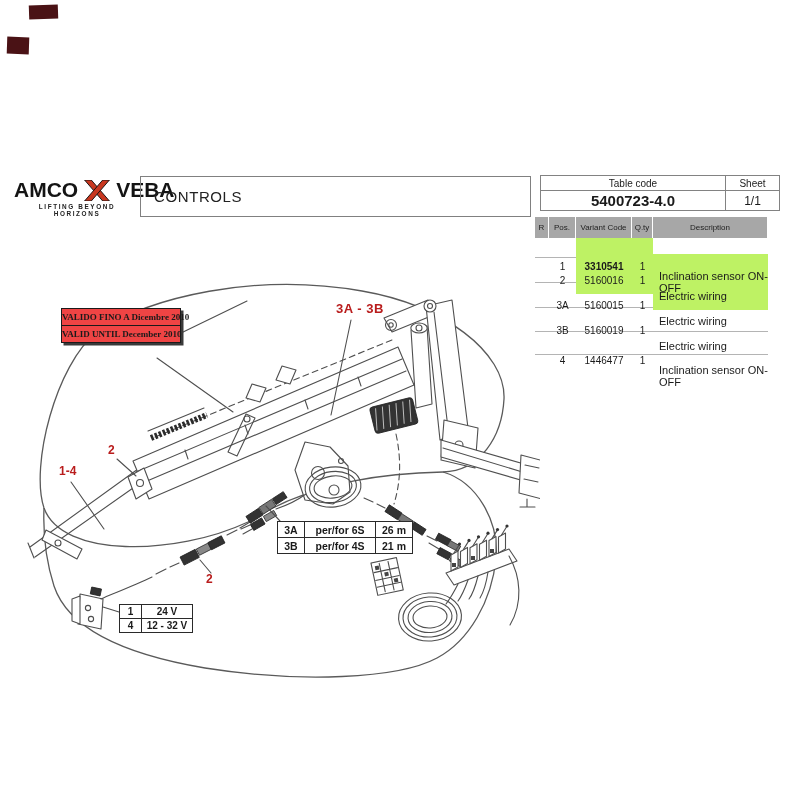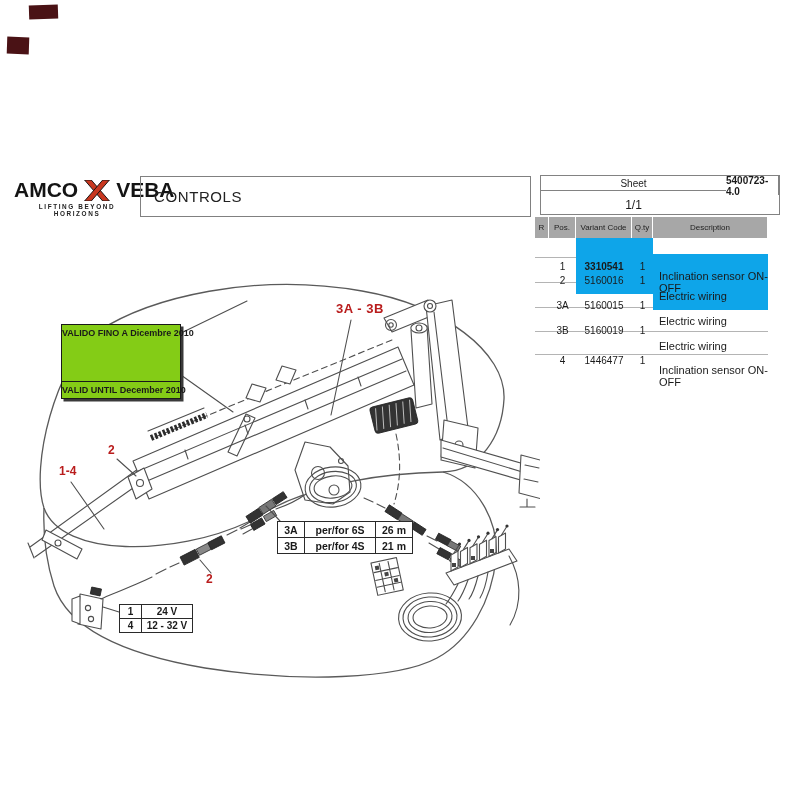--- a/index.html
+++ b/index.html
@@ -15,41 +15,41 @@
   .tagline{width:126px;font-size:6.4px;font-weight:bold;letter-spacing:1.6px;text-align:center;margin-top:1px;color:#222;}
   .title-box{position:absolute;left:140px;top:176px;width:391px;height:41px;border:1px solid #808080;
              display:flex;align-items:center;padding-left:13px;box-sizing:border-box;
              font-size:15px;font-weight:normal;letter-spacing:.6px;color:#222;}
   .codeblock{position:absolute;left:540px;top:175px;width:240px;border:1px solid #828282;box-sizing:border-box;
              display:grid;grid-template-columns:185px 1fr;}
   .codeblock .c{display:flex;align-items:center;justify-content:center;box-sizing:border-box;}
   .cb-h{height:15px;font-size:10px;color:#222;border-bottom:1px solid #828282;}
   .cb-v{height:19px;}
   .cb-col1{border-right:1px solid #828282;}
-  .code-val{font-size:10px;font-weight:bold;}
+  .code-val{font-size:15px;font-weight:bold;}
   .sheet-val{font-size:12px;}
 
   
   .pt{position:absolute;left:535px;top:217px;width:233px;}
   .pt-head,.pt-row{display:grid;grid-template-columns:14px 27px 56px 21px 115px;}
   .pt-head{height:21px;}
   .pt-head .hc{background:#a7a7a7;border-right:1px solid #fff;display:flex;align-items:center;justify-content:center;
                font-size:8px;line-height:1.15;color:#1e1e1e;text-align:center;}
   .pt-row{border-bottom:1px solid #b4b4b4;align-items:center;font-size:10px;}
   .pt-row .tc{display:flex;align-items:center;justify-content:center;height:100%;}
   .pt-row .td{display:flex;align-items:center;height:100%;padding-left:6px;font-size:11px;box-sizing:border-box;margin-top:32px;}
-  .hl{background:#0ea5e9;}
+  .hl{background:#bef264;}
   .b{font-weight:bold;}
 
   
   .lbl{position:absolute;font-weight:bold;color:#b91c1c;}
-  .validity{position:absolute;left:61px;top:324px;width:118px;background:#84cc16;border:1.5px solid #1a1a1a;
-            box-shadow:2.5px 2.5px 0 0 #3a3a3a;}
+  .validity{position:absolute;left:61px;top:308px;width:118px;background:#ef4444;border:1.5px solid #1a1a1a;
+            box-shadow:2.5px 2.5px 0 0 #3a3a3a;font-family:Liberation Serif, serif;}
   .validity .vrow{height:16px;line-height:16px;text-align:center;font-size:9px;font-weight:bold;white-space:nowrap;}
-  .validity .vrow + .vrow{border-top:1.3px solid #1a1a1a;margin-top:40px;}
+  .validity .vrow + .vrow{border-top:1.3px solid #1a1a1a;}
   .minitable{position:absolute;background:#fff;border-collapse:collapse;}
   .minitable td{border:1.2px solid #2a2a2a;font-weight:bold;text-align:center;white-space:nowrap;}
   .cable-table{left:277px;top:521px;}
   .cable-table td{font-size:10.5px;height:15px;padding:0 3px;}
   .volt-table{left:119px;top:604px;}
   .volt-table td{font-size:10px;height:13px;padding:0 3px;}
 
   
   .s{fill:none;stroke:#4f4f4f;stroke-width:1.1;stroke-linejoin:round;stroke-linecap:round;}
   .sw{fill:#ffffff;stroke:#4f4f4f;stroke-width:1.1;stroke-linejoin:round;}
@@ -78,20 +78,21 @@
       <span>VEBA</span>
     </div>
     <div class="tagline">LIFTING BEYOND HORIZONS</div>
   </div>
 
   <div class="title-box">
     <span>CONTROLS</span>
   </div>
 
   <div class="codeblock">
+    <div class="c cb-h cb-col1">Table code</div>
     <div class="c cb-h">Sheet</div>
     <div class="c cb-v cb-col1 code-val">5400723-4.0</div>
     <div class="c cb-v sheet-val">1/1</div>
   </div>
 
   <div class="pt">
     <div class="pt-head">
       <div class="hc">R</div>
       <div class="hc">Pos.</div>
       <div class="hc">Variant Code</div>

